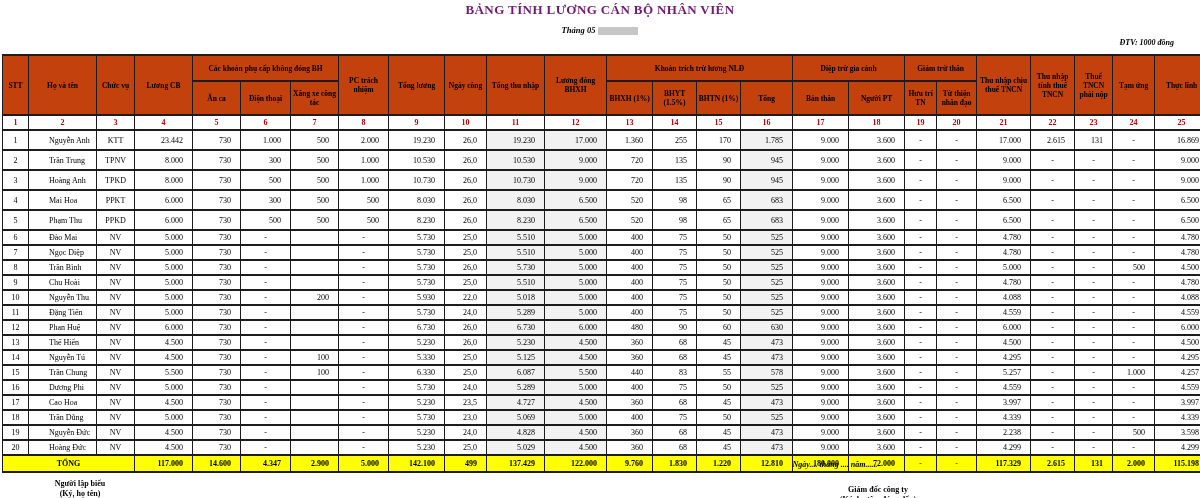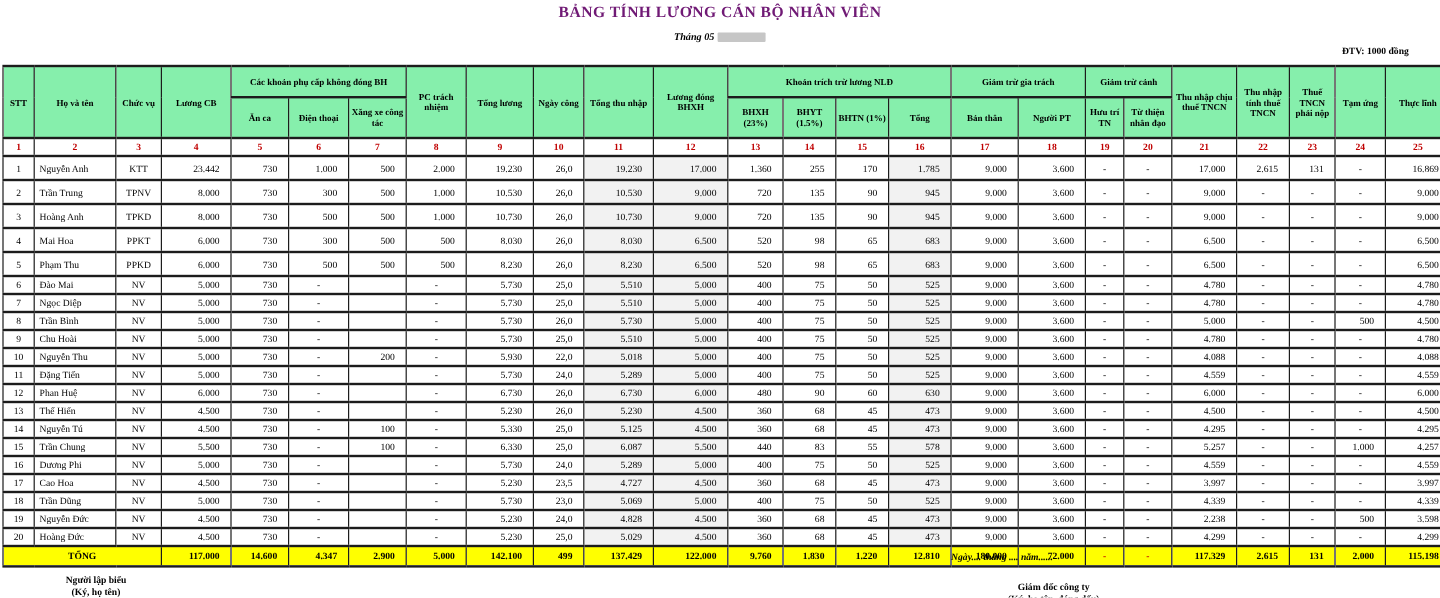--- a/index.html
+++ b/index.html
@@ -13,43 +13,43 @@
     color:#701a75;font-weight:bold;font-size:13px;letter-spacing:.4px;
   }
   .subtitle{
     position:absolute;top:25px;left:0;width:100%;text-align:center;
     font-size:8.5px;font-weight:bold;font-style:italic;
   }
   .redact{display:inline-block;width:40px;height:8px;background:#c6c6c6;
     vertical-align:middle;margin-left:3px;border-radius:1px;}
   .unit{
     position:absolute;top:38px;right:26px;
-    font-size:8px;font-weight:bold;margin-left:40px;
+    font-size:8px;font-weight:bold;font-style:italic;margin-left:40px;
   }
   table{
     position:absolute;top:54px;left:2px;width:1196px;
     border-collapse:collapse;table-layout:fixed;font-size:8px;
   }
   th,td{
     border:1px solid #1c1c1c;border-top-width:2px;border-bottom-width:2px;
     padding:0;overflow:hidden;
   }
   thead th{
-    background:#86efac;font-weight:bold;font-size:7.5px;line-height:1.2;
+    background:#c2410c;font-weight:bold;font-size:7.5px;line-height:1.2;
     text-align:center;white-space:normal;padding:1px 1px;
   }
   tr.h1 th{height:22px;}
   tr.h2 th{height:30px;margin-left:32px;}
   tr.num-row td{
     color:#c00000;font-weight:bold;text-align:center;height:13px;
     background:#fff;font-size:8px;
   }
   tbody td{height:13px;white-space:nowrap;}
   tbody tr.tall td{height:18px;}
-  td.l{text-align:left;padding-left:4px;}
+  td.l{text-align:left;padding-left:20px;}
   td.r{text-align:right;padding-right:9px;}
   td.c{text-align:center;}
   td.shade{background:#f2f2f2;}
   tr.total-row td{background:#ffff00;font-weight:bold;height:15px;}
   tr.total-row td.dash{color:#c00000;}
   .sign{position:absolute;font-size:8px;font-weight:bold;line-height:1.3;text-align:center;}
   .sign-left{top:479px;left:25px;width:110px;}
   .sign-date{top:460px;left:755px;width:160px;font-style:italic;}
   .sign-right{top:485px;left:798px;width:160px;}
 </style>
@@ -98,33 +98,33 @@
       <th rowspan="2">Họ và tên</th>
       <th rowspan="2">Chức vụ</th>
       <th rowspan="2">Lương CB</th>
       <th colspan="3">Các khoản phụ cấp không đóng BH</th>
       <th rowspan="2">PC trách nhiệm</th>
       <th rowspan="2">Tổng lương</th>
       <th rowspan="2">Ngày công</th>
       <th rowspan="2">Tổng thu nhập</th>
       <th rowspan="2">Lương đóng BHXH</th>
       <th colspan="4">Khoản trích trừ lương NLĐ</th>
-      <th colspan="2">Giảm trừ gia trách</th>
-      <th colspan="2">Giảm trừ cảnh</th>
+      <th colspan="2">Diệp trừ gia cảnh</th>
+      <th colspan="2">Giảm trừ thân</th>
       <th rowspan="2">Thu nhập chịu thuế TNCN</th>
       <th rowspan="2">Thu nhập tính thuế TNCN</th>
       <th rowspan="2">Thuế TNCN phải nộp</th>
       <th rowspan="2">Tạm ứng</th>
       <th rowspan="2">Thực lĩnh</th>
     </tr>
     <tr class="h2">
       <th>Ăn ca</th>
       <th>Điện thoại</th>
       <th>Xăng xe công tác</th>
-      <th>BHXH (23%)</th>
+      <th>BHXH (1%)</th>
       <th>BHYT (1.5%)</th>
       <th>BHTN (1%)</th>
       <th>Tổng</th>
       <th>Bản thân</th>
       <th>Người PT</th>
       <th>Hưu trí TN</th>
       <th>Từ thiện nhân đạo</th>
     </tr>
     <tr class="num-row">
         <td class="">1</td>

